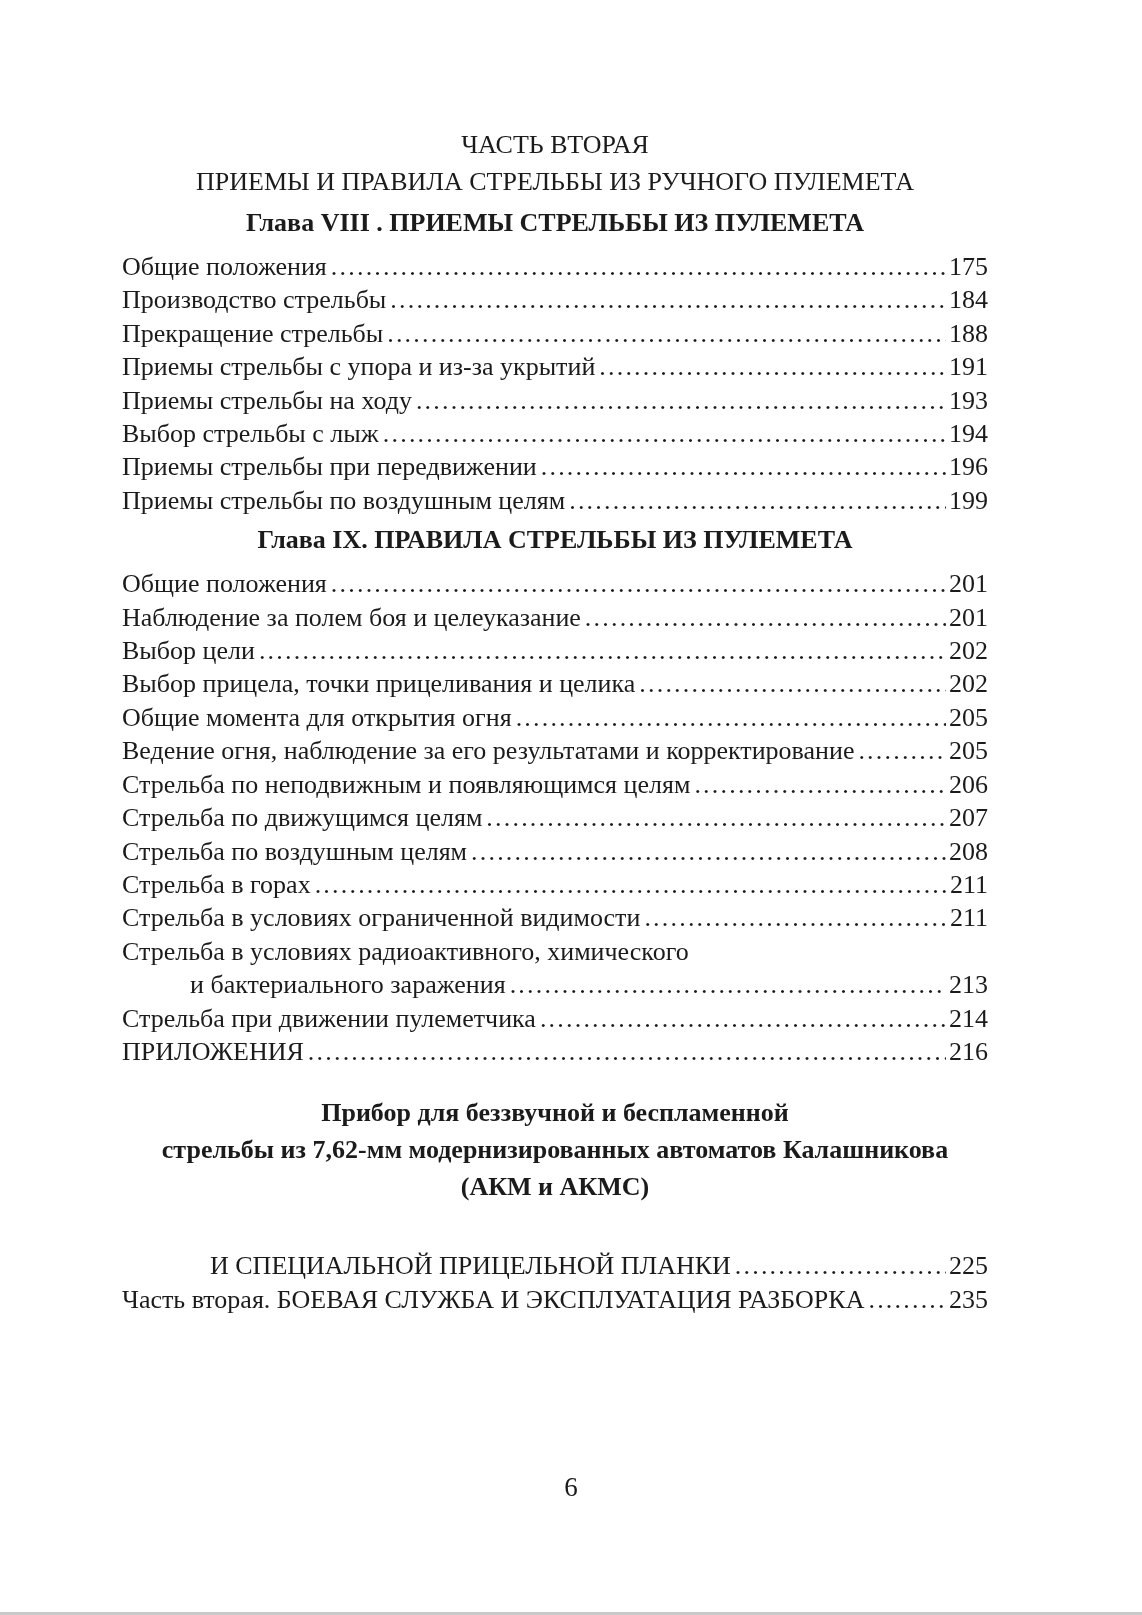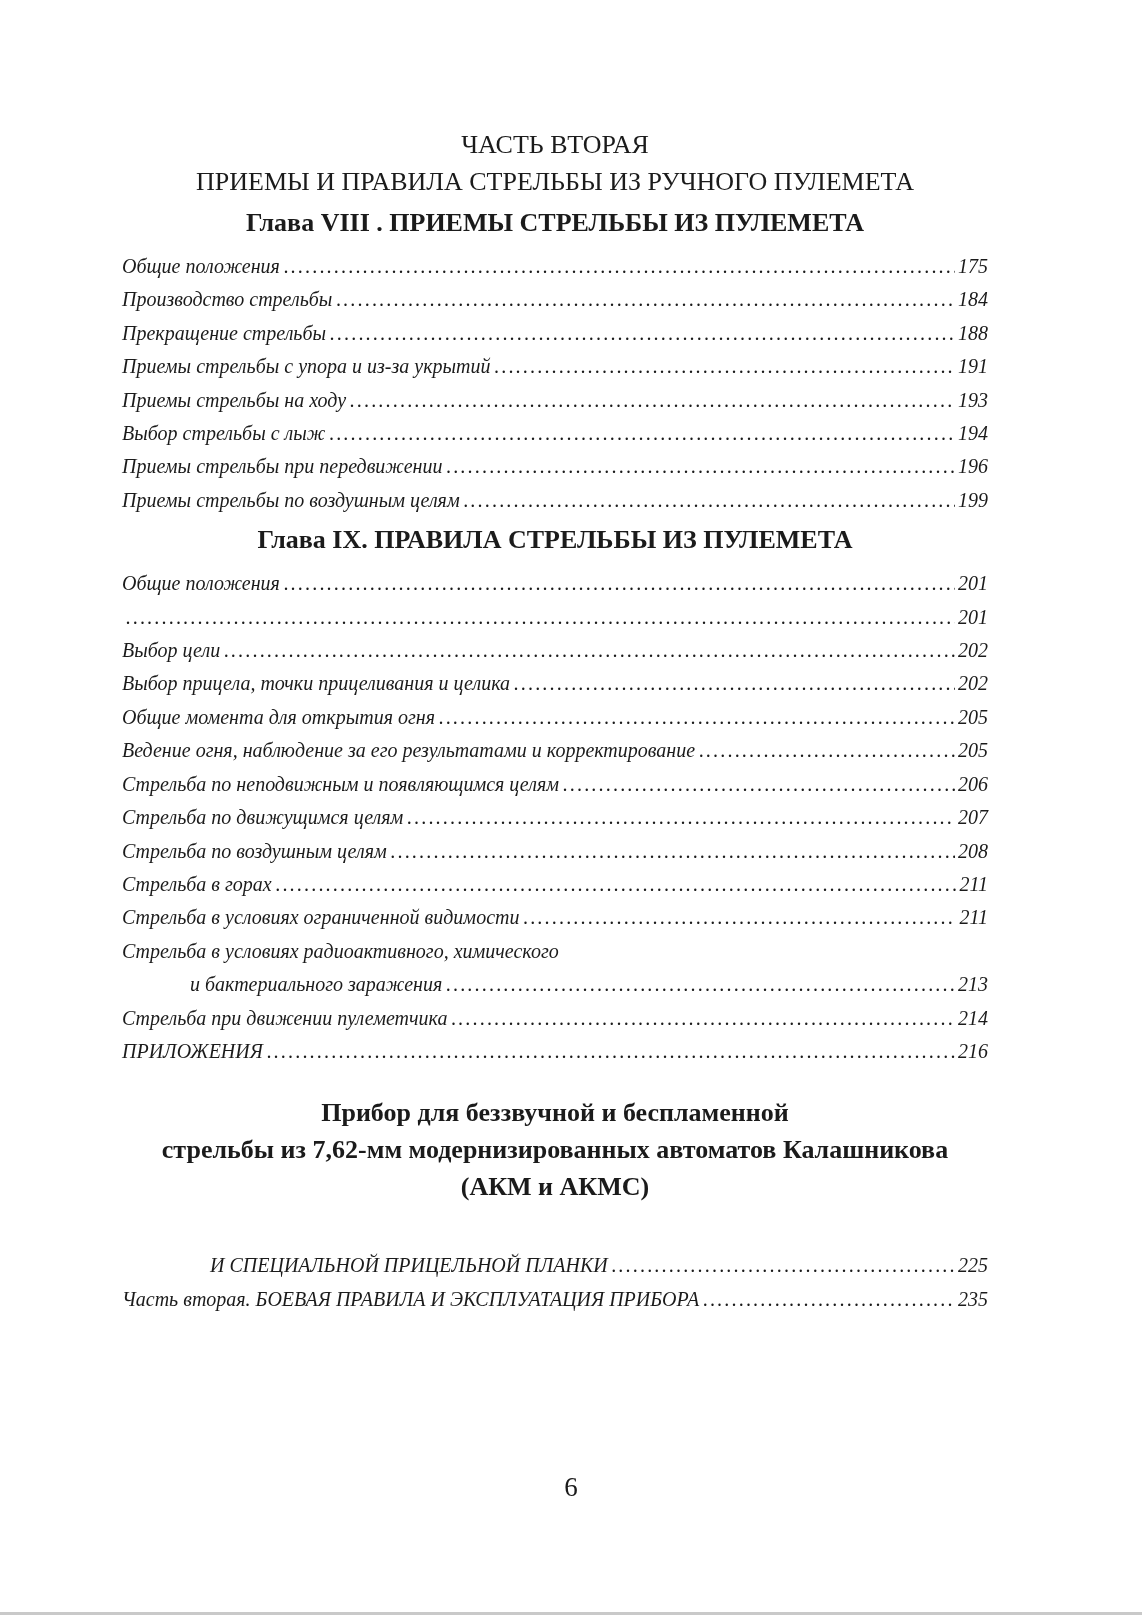--- a/index.html
+++ b/index.html
@@ -28,23 +28,22 @@
     margin: 4px 0 9px 0;
     font-weight: bold;
   }
   .heading.bold {
     font-weight: bold;
     line-height: 37px;
   }
   .toc-row {
     display: flex;
     align-items: center;
-    font-size: 20px;
+    font-size: 26px;
     line-height: 33.4px;
-    font-style: italic;
   }
   .toc-text {
     flex: 0 1 auto;
     white-space: nowrap;
   }
   .toc-dots {
     flex: 1 1 20px;
     min-width: 10px;
     overflow: hidden;
     white-space: nowrap;
@@ -124,20 +123,21 @@
         <span class="toc-dots"></span>
         <span class="toc-page">199</span>
       </div>
       <div class="heading chapter">Глава IX. ПРАВИЛА СТРЕЛЬБЫ ИЗ ПУЛЕМЕТА</div>
       <div class="toc-row">
         <span class="toc-text">Общие положения</span>
         <span class="toc-dots"></span>
         <span class="toc-page">201</span>
       </div>
       <div class="toc-row">
+        <span class="toc-text">Наблюдение за полем боя и целеуказание</span>
         <span class="toc-dots"></span>
         <span class="toc-page">201</span>
       </div>
       <div class="toc-row">
         <span class="toc-text">Выбор цели</span>
         <span class="toc-dots"></span>
         <span class="toc-page">202</span>
       </div>
       <div class="toc-row">
         <span class="toc-text">Выбор прицела, точки прицеливания и целика</span>
@@ -201,21 +201,21 @@
       <div class="heading bold">Прибор для беззвучной и беспламенной</div>
       <div class="heading bold">стрельбы из 7,62-мм модернизированных автоматов Калашникова</div>
       <div class="heading bold">(АКМ и АКМС)</div>
       <div class="spacer" style="height: 44px;"></div>
       <div class="toc-row" style="padding-left: 88px;">
         <span class="toc-text">И СПЕЦИАЛЬНОЙ ПРИЦЕЛЬНОЙ ПЛАНКИ</span>
         <span class="toc-dots"></span>
         <span class="toc-page">225</span>
       </div>
       <div class="toc-row">
-        <span class="toc-text">Часть вторая. БОЕВАЯ ПРАВИЛА И ЭКСПЛУАТАЦИЯ ПРИБОРА</span>
+        <span class="toc-text">Часть вторая. БОЕВАЯ СЛУЖБА И ЭКСПЛУАТАЦИЯ РАЗБОРКА</span>
         <span class="toc-dots"></span>
         <span class="toc-page">235</span>
       </div>
     </div>
 </div>
 
 <div class="page-number">6</div>
 <div class="scan-edge"></div>
 
 </body></html>

